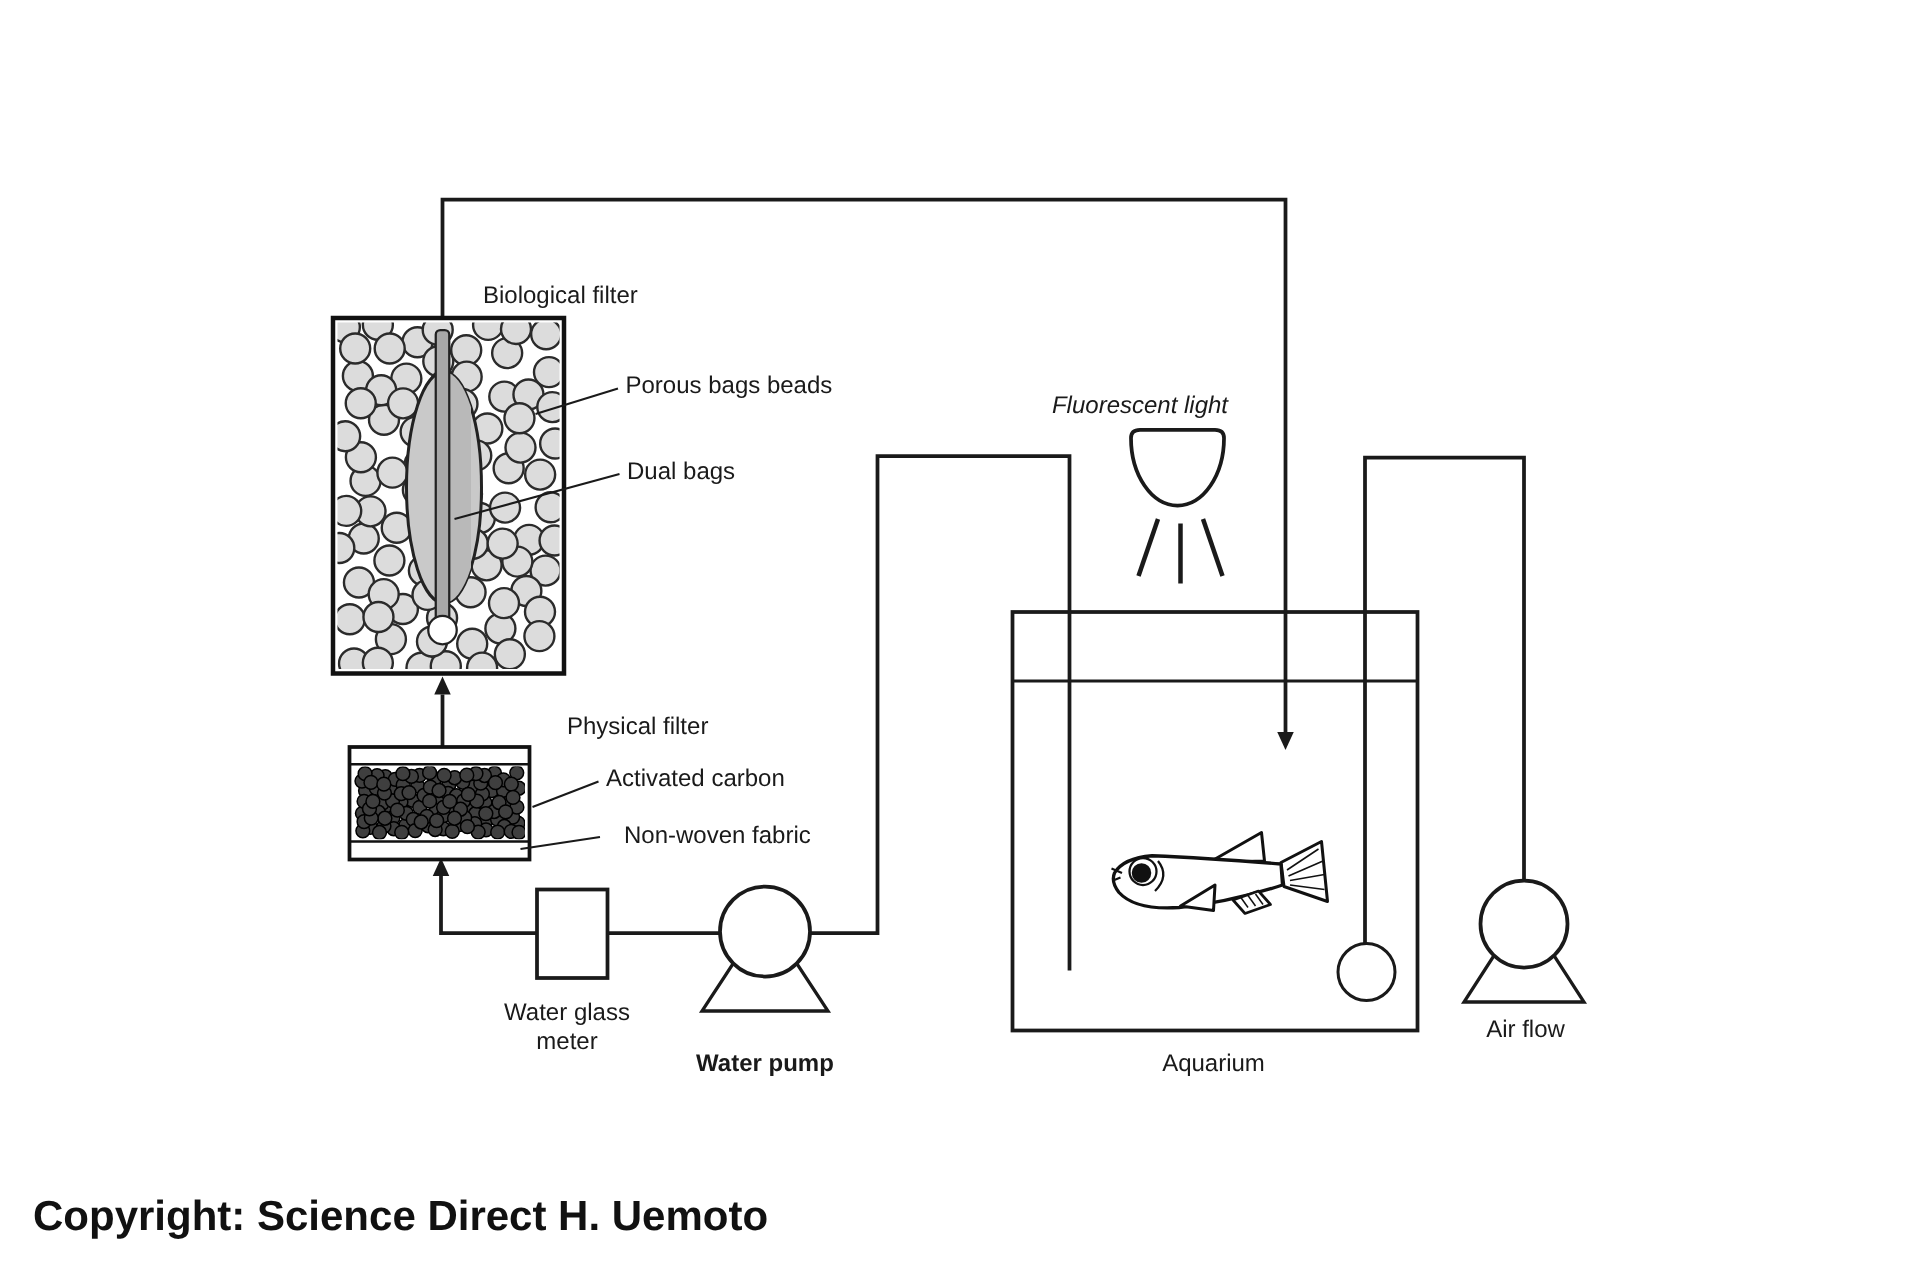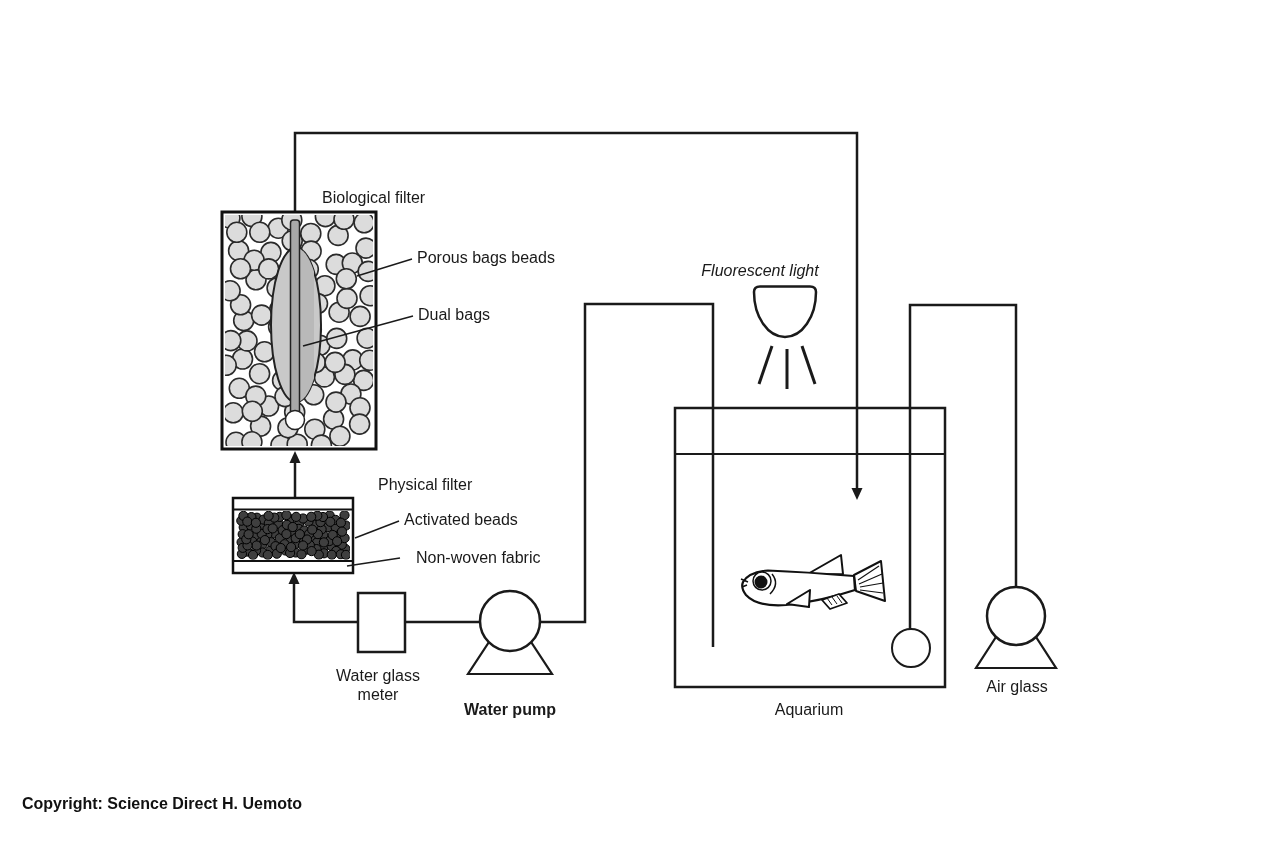--- a/index.html
+++ b/index.html
@@ -15,21 +15,21 @@
     position:absolute;
     font-size:16px;
     line-height:19px;
     color:#1a1a1a;
     white-space:nowrap;
   }
   .lbl.center{text-align:center;white-space:normal;}
   #copyright{
     position:absolute;
     left:22px;top:795px;
-    font-size:16px;
+    font-size:28px;
     font-weight:700;
     color:#111;
   }
 </style>
 </head>
 <body>
 
 <div id="canvas">
 
   <svg id="diagram-svg" width="1280" height="853" viewBox="0 0 1280 853">
@@ -330,22 +330,22 @@
       <line x1="413" y1="316" x2="303" y2="346"></line>
       <line x1="399" y1="521" x2="355" y2="538"></line>
       <line x1="400" y1="558" x2="347" y2="566"></line>
     </g>
   </svg>
 
   <div class="lbl" style="left:322px;top:188px;text-align:center;">Biological filter</div>
   <div class="lbl" style="left:417px;top:248px;">Porous bags beads</div>
   <div class="lbl" style="left:418px;top:305px;">Dual bags</div>
   <div class="lbl" style="left:330px;top:475px;margin-left:48px;">Physical filter</div>
-  <div class="lbl" style="left:404px;top:510px;">Activated beads</div>
+  <div class="lbl" style="left:404px;top:510px;">Activated carbon</div>
   <div class="lbl" style="left:416px;top:548px;">Non-woven fabric</div>
   <div class="lbl center" style="left:328px;top:666px;width:100px;">Water glass meter</div>
   <div class="lbl center" style="left:450px;top:700px;width:120px;font-weight:bold;">Water pump</div>
   <div class="lbl center" style="left:690px;top:261px;width:140px;font-style:italic;">Fluorescent light</div>
   <div class="lbl center" style="left:749px;top:700px;width:120px;">Aquarium</div>
-  <div class="lbl center" style="left:957px;top:677px;width:120px;">Air glass</div>
+  <div class="lbl center" style="left:957px;top:677px;width:120px;">Air flow</div>
 
   <div id="copyright">Copyright: Science Direct H. Uemoto</div>
 </div>
 
 </body></html>

